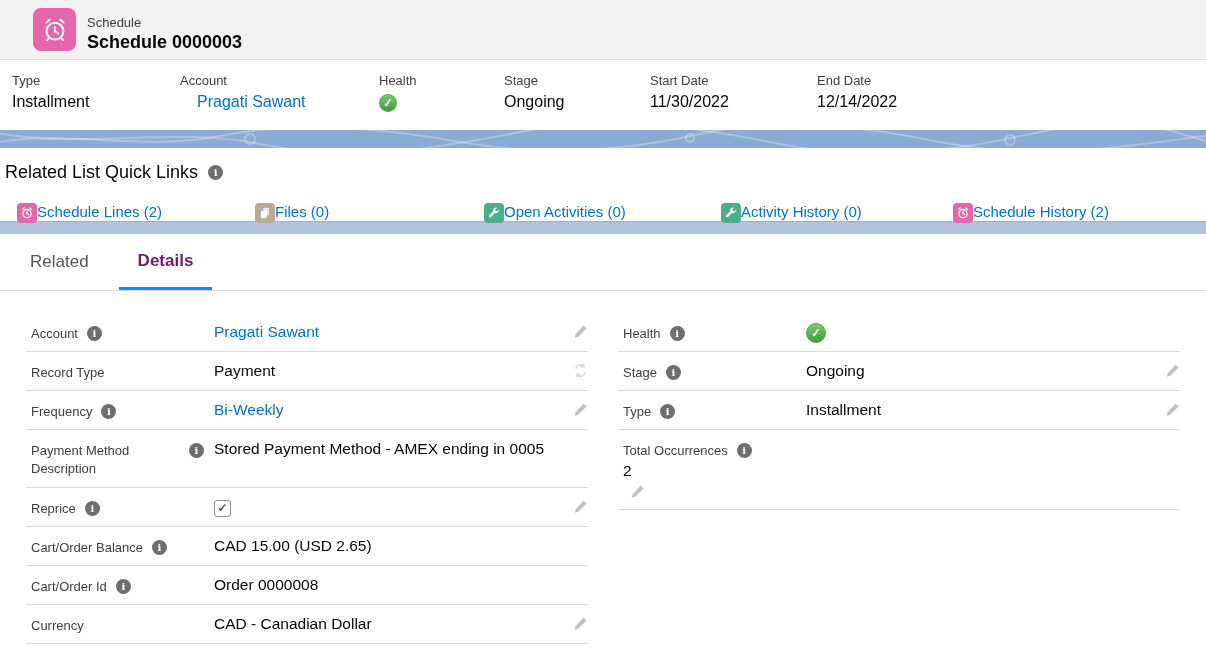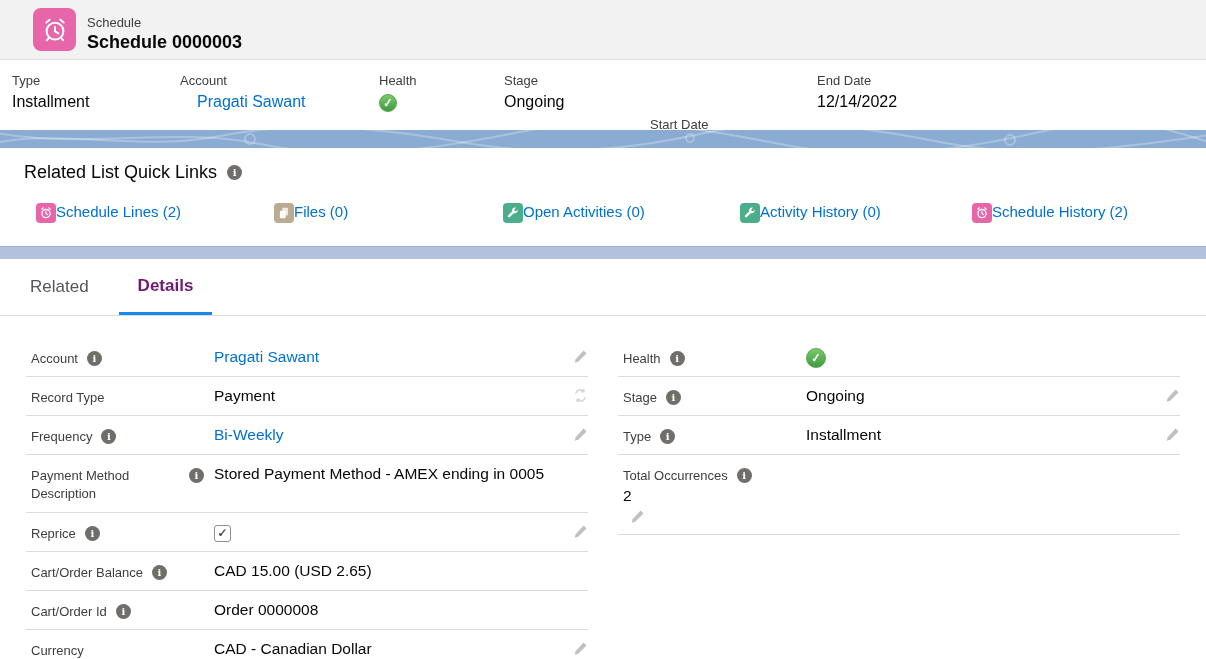--- a/index.html
+++ b/index.html
@@ -15,31 +15,31 @@
   .header-text { margin-left:11px;margin-top:11px; }
   .obj-label { font-size:13px; color:#3e3e3c; line-height:1.25; }
   .record-title { font-size:18px; font-weight:bold; color:#080707; line-height:1.3; }
 
   
   .highlights { background:#fff; height:70px; display:flex; padding:13px 0 0 12px; }
   .hl-field { flex:none; }
   .hl-field .hl-label { font-size:13px; color:#3e3e3c; }
   .hl-field .hl-value { font-size:16px; color:#080707; margin-top:5px; }
   .hl-type { width:168px; } .hl-account { width:199px; } .hl-health { width:125px; }
-  .hl-stage { width:146px; } .hl-start { width:167px;margin-top:44px; } .hl-end { width:200px; }
+  .hl-stage { width:146px; } .hl-start { width:167px; } .hl-end { width:200px; }
   .hl-account .hl-value { margin-left:17px; }
   a.link, .link { color:#0070d2; text-decoration:none; cursor:pointer; }
 
   
   .band-textured { height:18px; background:#8aabd2; position:relative; overflow:hidden; }
   .band-textured svg { position:absolute; top:-4px; left:0; }
   .band-solid { height:13px; background:#b2c2de; border-top:1px solid #9fb0cf; }
 
   
-  .quicklinks-card { background:#fff; height:98px; padding:14px 12px 0 24px; position:relative; }
+  .quicklinks-card { background:#fff; height:73px; padding:14px 12px 0 5px; position:relative; }
   .ql-title-row { display:flex; align-items:center; gap:10px; }
   .ql-title { font-size:18px; color:#080707; font-weight:400; }
   .info-icon { width:15px; height:15px; border-radius:50%; background:#706e6b; color:#fff;
     font-size:10px; font-weight:bold; display:inline-flex; align-items:center;
     justify-content:center; font-family:"DejaVu Serif", serif; flex:none; }
   .ql-links { position:relative; height:24px; margin-top:16px; }
   .ql-link { position:absolute; top:4px; display:flex; align-items:flex-start; }
   .ql-link .ql-icon { width:20px; height:20px; border-radius:4px; display:flex;
     align-items:center; justify-content:center; flex:none; }
   .ql-icon svg { width:14px; height:14px; }

